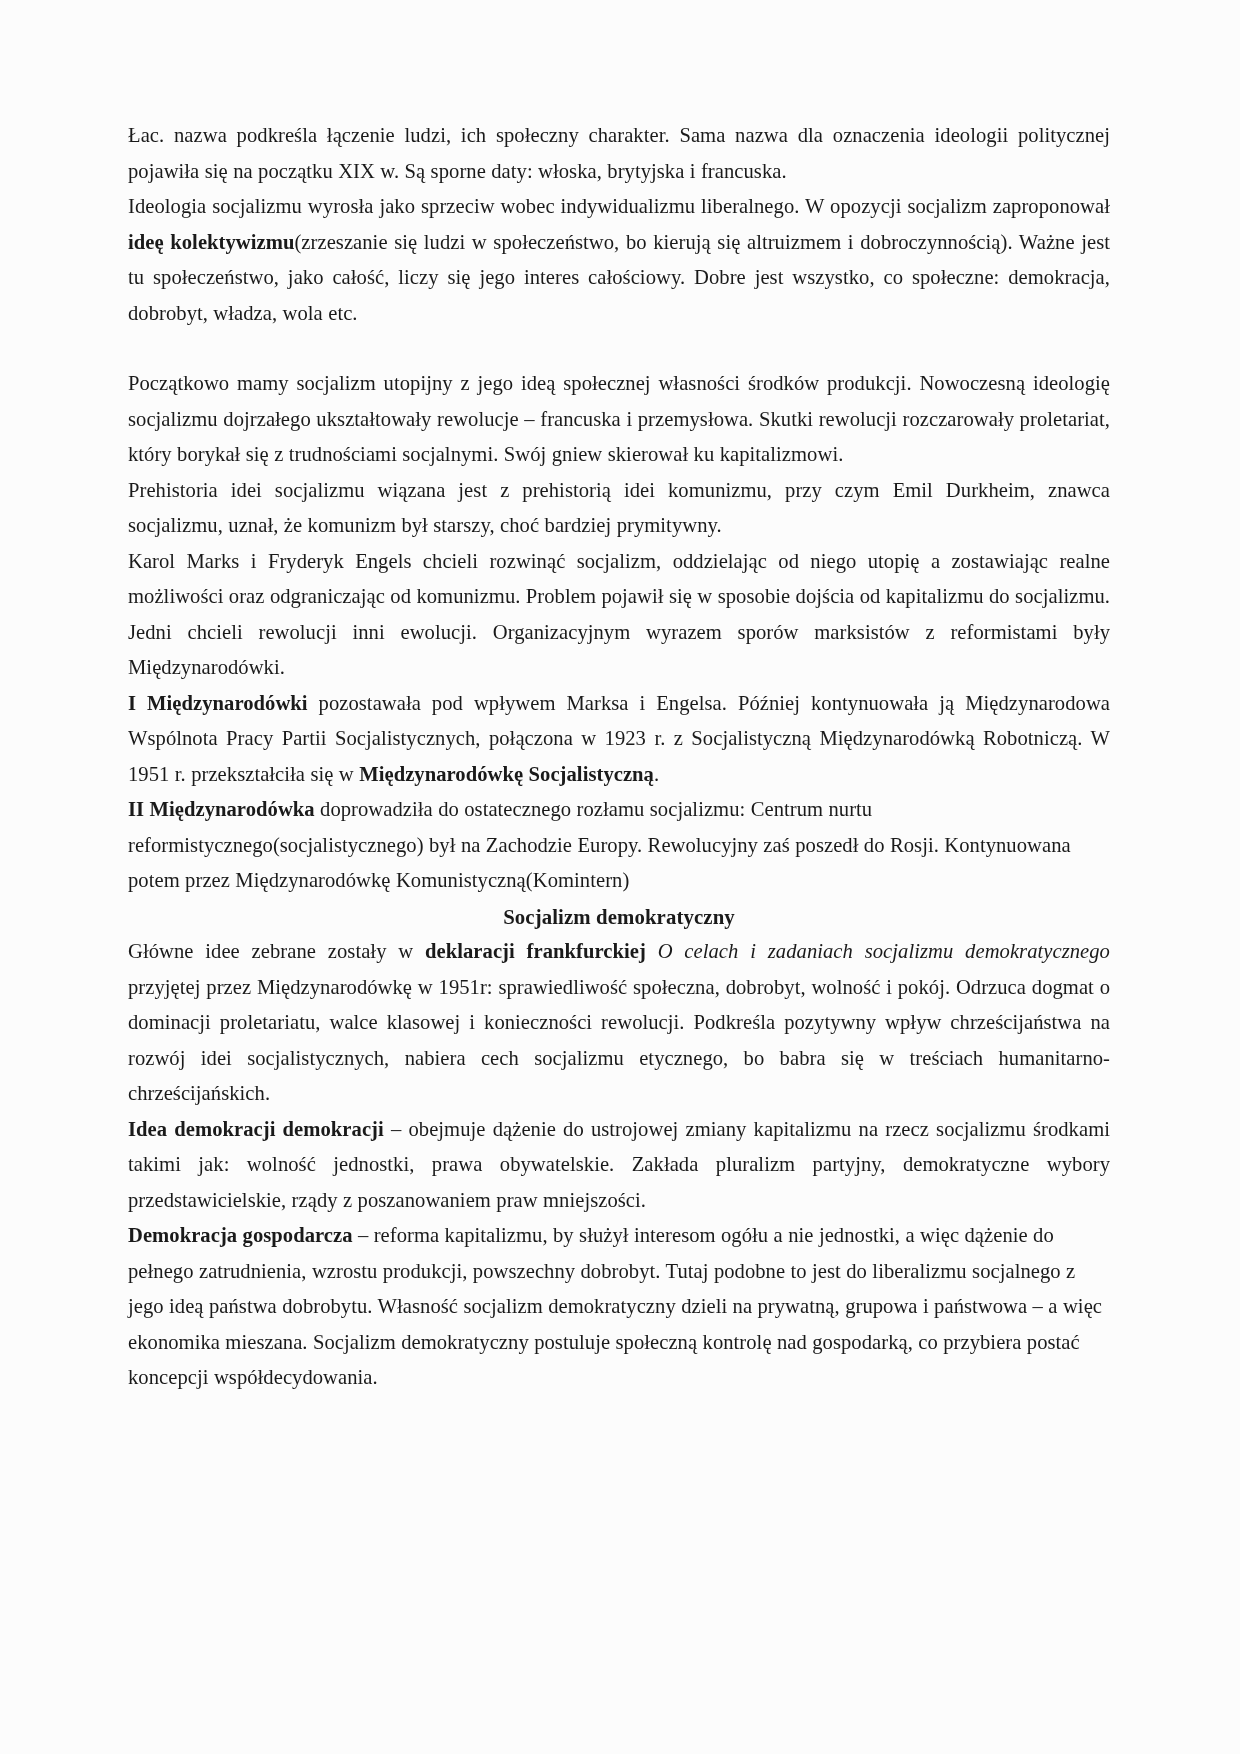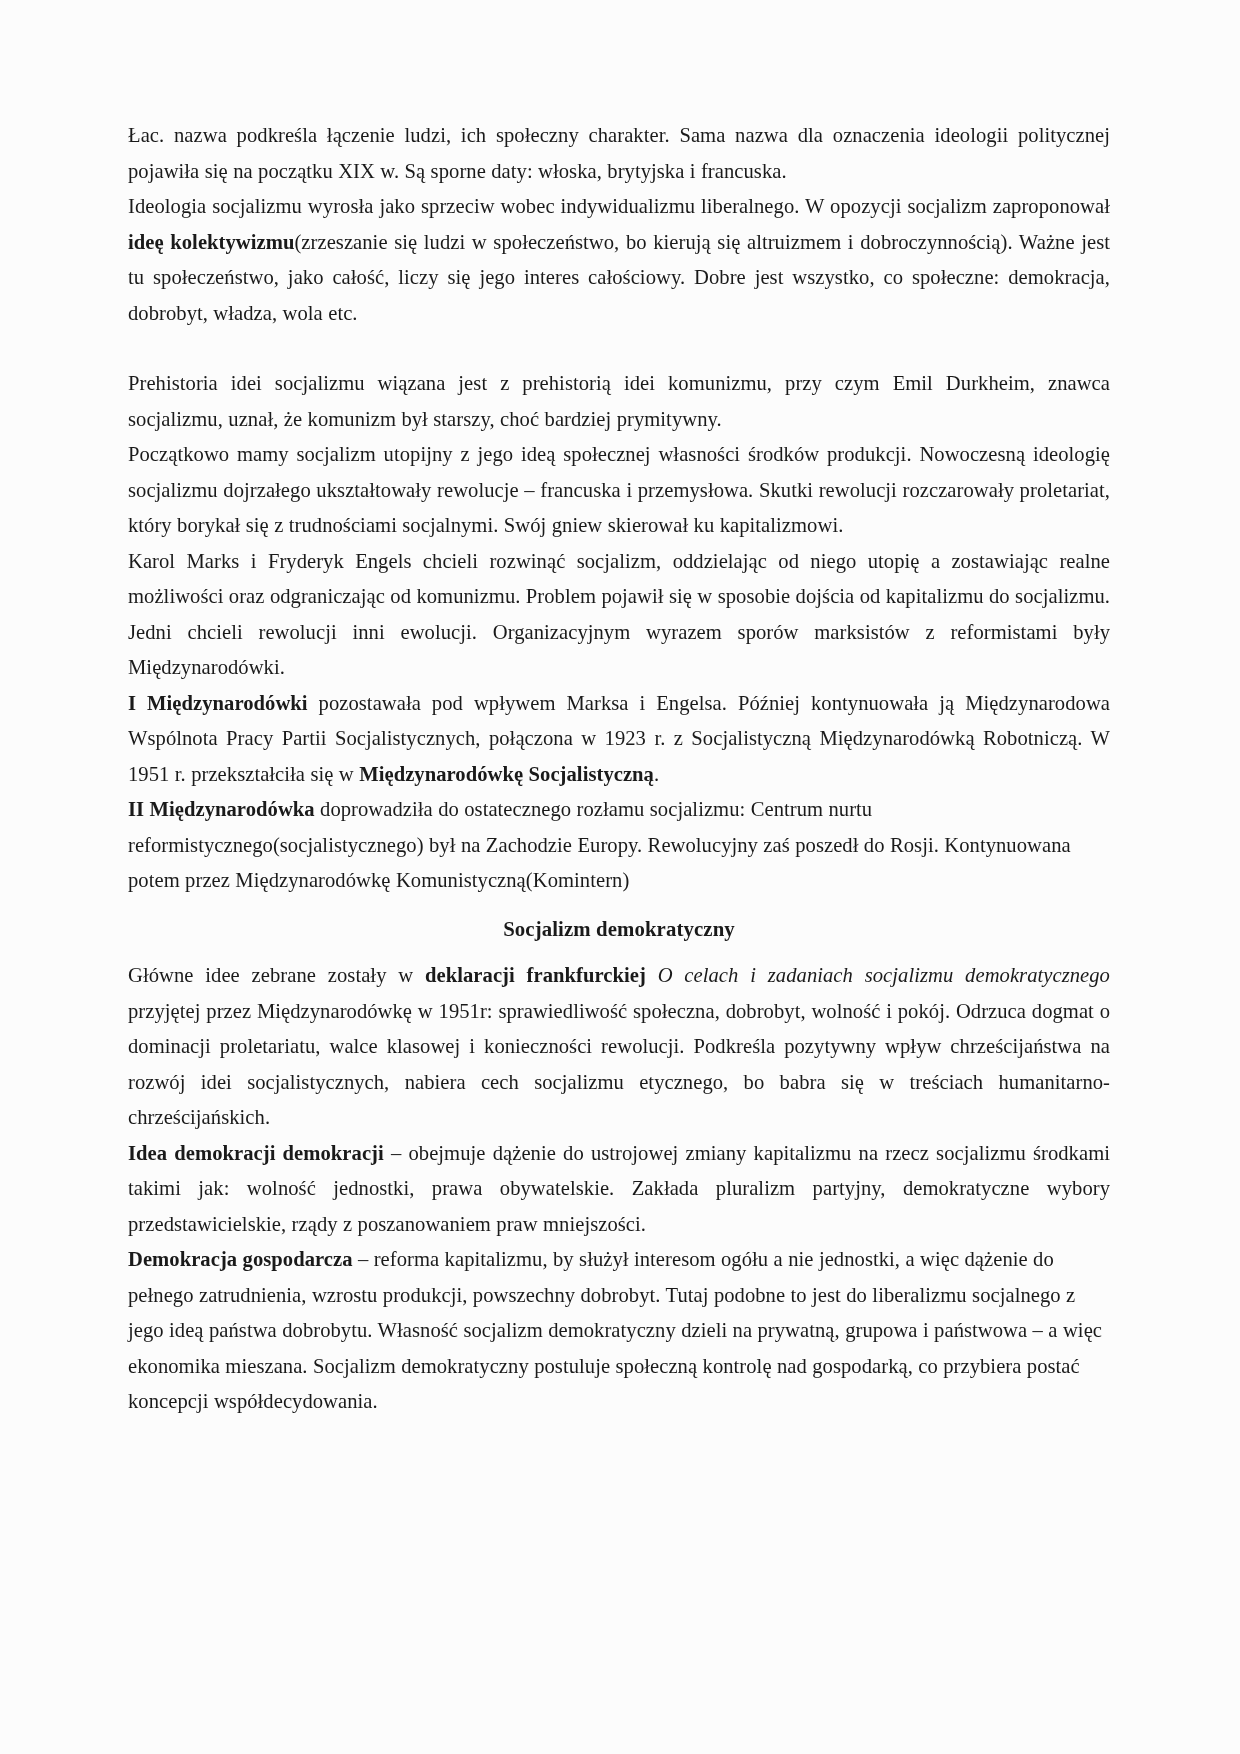--- a/index.html
+++ b/index.html
@@ -34,21 +34,21 @@
     letter-spacing: 0.05px;
     word-spacing: 0.2px;
   }
   p.body-text.last-natural {
     text-align: left;
   }
   .gap-block {
     height: 35px;
   }
   h2.section-heading {
-    margin: 12px;
+    margin: 0;
     font-size: 20.8px;
     line-height: 35.5px;
     font-weight: bold;
     text-align: center;
     letter-spacing: 0.1px;
   }
   b, strong { font-weight: bold; }
   i, em { }
 </style>
 </head>
@@ -56,23 +56,23 @@
 
 <div class="page">
   <div class="doc">
 
     <p class="body-text">Łac. nazwa podkreśla łączenie ludzi, ich społeczny charakter. Sama nazwa dla oznaczenia ideologii politycznej pojawiła się na początku XIX w. Są sporne daty: włoska, brytyjska i francuska.</p>
 
     <p class="body-text"><span>Ideologia socjalizmu wyrosła jako sprzeciw wobec indywidualizmu liberalnego. W opozycji socjalizm zaproponował </span><b>ideę kolektywizmu</b><span>(zrzeszanie się ludzi w społeczeństwo, bo kierują się altruizmem i dobroczynnością). Ważne jest tu społeczeństwo, jako całość, liczy się jego interes całościowy. Dobre jest wszystko, co społeczne: demokracja, dobrobyt, władza, wola etc.</span></p>
 
     <div class="gap-block"></div>
 
+    <p class="body-text">Początkowo mamy socjalizm utopijny z jego ideą społecznej własności środków produkcji. Nowoczesną ideologię socjalizmu dojrzałego ukształtowały rewolucje – francuska i przemysłowa. Skutki rewolucji rozczarowały proletariat, który borykał się z trudnościami socjalnymi. Swój gniew skierował ku kapitalizmowi.</p>
+
     <p class="body-text">Prehistoria idei socjalizmu wiązana jest z prehistorią idei komunizmu, przy czym Emil Durkheim, znawca socjalizmu, uznał, że komunizm był starszy, choć bardziej prymitywny.</p>
-
-    <p class="body-text">Początkowo mamy socjalizm utopijny z jego ideą społecznej własności środków produkcji. Nowoczesną ideologię socjalizmu dojrzałego ukształtowały rewolucje – francuska i przemysłowa. Skutki rewolucji rozczarowały proletariat, który borykał się z trudnościami socjalnymi. Swój gniew skierował ku kapitalizmowi.</p>
 
     <p class="body-text">Karol Marks i Fryderyk Engels chcieli rozwinąć socjalizm, oddzielając od niego utopię a zostawiając realne możliwości oraz odgraniczając od komunizmu. Problem pojawił się w sposobie dojścia od kapitalizmu do socjalizmu. Jedni chcieli rewolucji inni ewolucji. Organizacyjnym wyrazem sporów marksistów z reformistami były Międzynarodówki.</p>
 
     <p class="body-text"><b>I Międzynarodówki</b><span> pozostawała pod wpływem Marksa i Engelsa. Później kontynuowała ją Międzynarodowa Wspólnota Pracy Partii Socjalistycznych, połączona w 1923 r. z Socjalistyczną Międzynarodówką Robotniczą. W 1951 r. przekształciła się w </span><b>Międzynarodówkę Socjalistyczną</b><span>.</span></p>
 
     <p class="body-text last-natural"><b>II Międzynarodówka</b><span> doprowadziła do ostatecznego rozłamu socjalizmu: Centrum nurtu reformistycznego(socjalistycznego) był na Zachodzie Europy. Rewolucyjny zaś poszedł do Rosji. Kontynuowana potem przez Międzynarodówkę Komunistyczną(Komintern)</span></p>
 
     <h2 class="section-heading">Socjalizm demokratyczny</h2>
 
 

